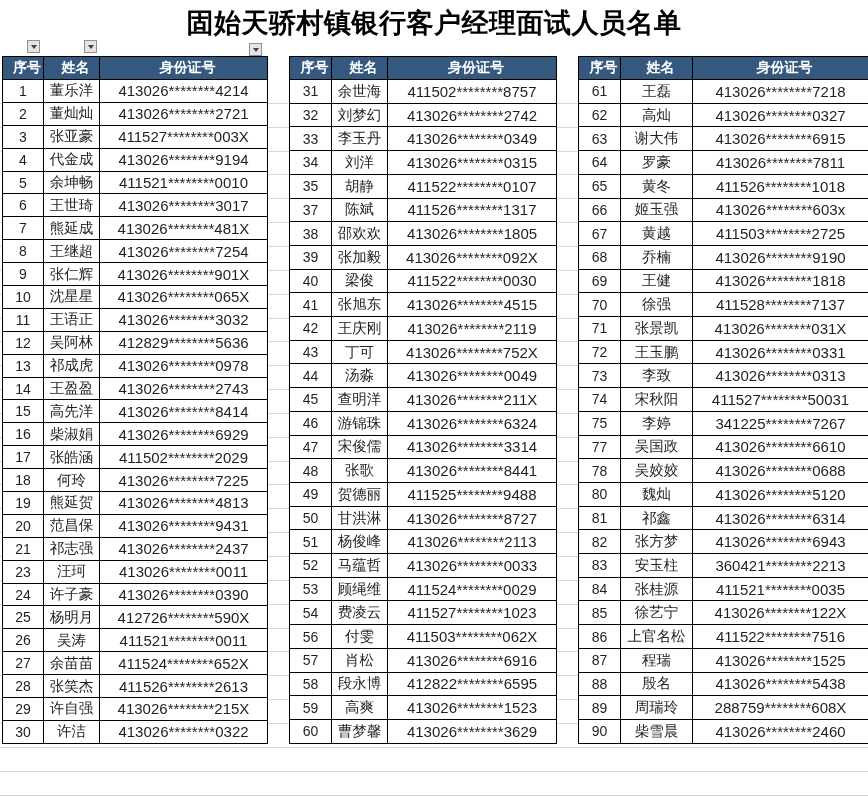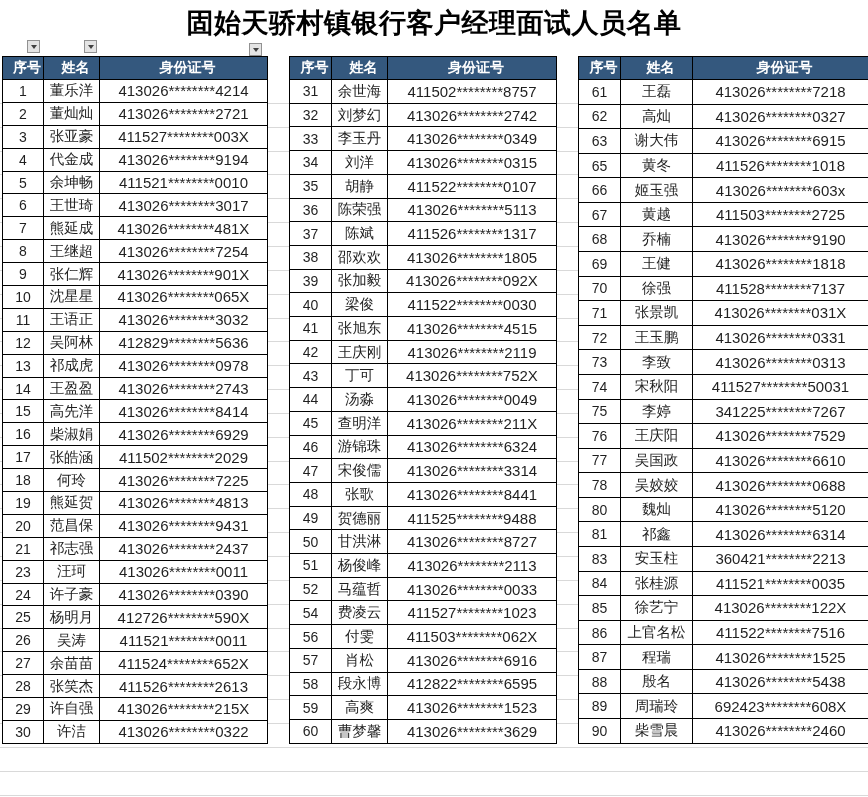--- a/index.html
+++ b/index.html
@@ -261,25 +261,20 @@
           <td>34</td>
           <td class="nm">刘洋</td>
           <td class="id">413026********0315</td>
         </tr>
         <tr>
           <td>35</td>
           <td class="nm">胡静</td>
           <td class="id">411522********0107</td>
         </tr>
         <tr>
-          <td>36</td>
-          <td class="nm">陈荣强</td>
-          <td class="id">413026********5113</td>
-        </tr>
-        <tr>
           <td>37</td>
           <td class="nm">陈斌</td>
           <td class="id">411526********1317</td>
         </tr>
         <tr>
           <td>38</td>
           <td class="nm">邵欢欢</td>
           <td class="id">413026********1805</td>
         </tr>
         <tr>
@@ -344,20 +339,25 @@
         </tr>
         <tr>
           <td>51</td>
           <td class="nm">杨俊峰</td>
           <td class="id">413026********2113</td>
         </tr>
         <tr>
           <td>52</td>
           <td class="nm">马蕴哲</td>
           <td class="id">413026********0033</td>
+        </tr>
+        <tr>
+          <td>53</td>
+          <td class="nm">顾绳维</td>
+          <td class="id">411524********0029</td>
         </tr>
         <tr>
           <td>54</td>
           <td class="nm">费凌云</td>
           <td class="id">411527********1023</td>
         </tr>
         <tr>
           <td>56</td>
           <td class="nm">付雯</td>
           <td class="id">411503********062X</td>
@@ -408,20 +408,25 @@
           <td>62</td>
           <td class="nm">高灿</td>
           <td class="id">413026********0327</td>
         </tr>
         <tr>
           <td>63</td>
           <td class="nm">谢大伟</td>
           <td class="id">413026********6915</td>
         </tr>
         <tr>
+          <td>64</td>
+          <td class="nm">罗豪</td>
+          <td class="id">413026********7811</td>
+        </tr>
+        <tr>
           <td>65</td>
           <td class="nm">黄冬</td>
           <td class="id">411526********1018</td>
         </tr>
         <tr>
           <td>66</td>
           <td class="nm">姬玉强</td>
           <td class="id">413026********603x</td>
         </tr>
         <tr>
@@ -463,45 +468,45 @@
           <td>74</td>
           <td class="nm">宋秋阳</td>
           <td class="id">411527********50031</td>
         </tr>
         <tr>
           <td>75</td>
           <td class="nm">李婷</td>
           <td class="id">341225********7267</td>
         </tr>
         <tr>
-          <td>76</td>
-          <td class="nm">王庆阳</td>
-          <td class="id">413026********7529</td>
-        </tr>
-        <tr>
           <td>77</td>
           <td class="nm">吴国政</td>
           <td class="id">413026********6610</td>
         </tr>
         <tr>
           <td>78</td>
           <td class="nm">吴姣姣</td>
           <td class="id">413026********0688</td>
         </tr>
         <tr>
           <td>80</td>
           <td class="nm">魏灿</td>
           <td class="id">413026********5120</td>
         </tr>
         <tr>
           <td>81</td>
           <td class="nm">祁鑫</td>
           <td class="id">413026********6314</td>
         </tr>
         <tr>
+          <td>82</td>
+          <td class="nm">张方梦</td>
+          <td class="id">413026********6943</td>
+        </tr>
+        <tr>
           <td>83</td>
           <td class="nm">安玉柱</td>
           <td class="id">360421********2213</td>
         </tr>
         <tr>
           <td>84</td>
           <td class="nm">张桂源</td>
           <td class="id">411521********0035</td>
         </tr>
         <tr>
@@ -520,21 +525,21 @@
           <td class="id">413026********1525</td>
         </tr>
         <tr>
           <td>88</td>
           <td class="nm">殷名</td>
           <td class="id">413026********5438</td>
         </tr>
         <tr>
           <td>89</td>
           <td class="nm">周瑞玲</td>
-          <td class="id">692423********608X</td>
+          <td class="id">288759********608X</td>
         </tr>
         <tr>
           <td>90</td>
           <td class="nm">柴雪晨</td>
           <td class="id">413026********2460</td>
         </tr>
       </tbody>
   </table>
 
 </div>

